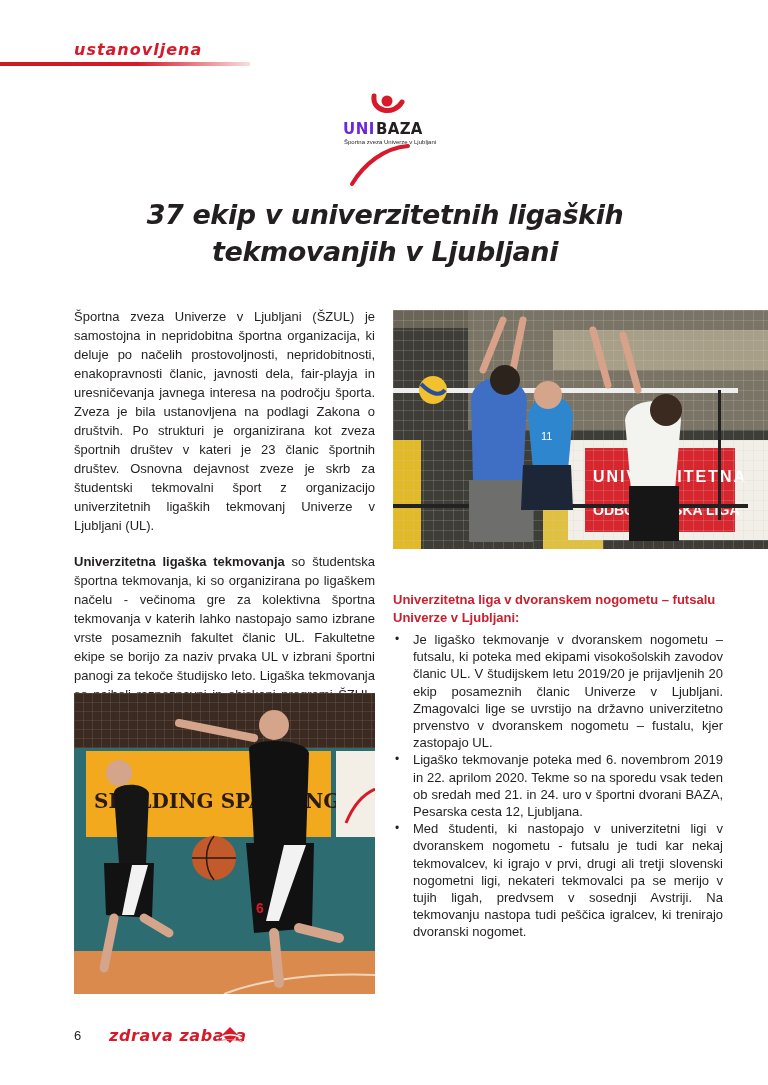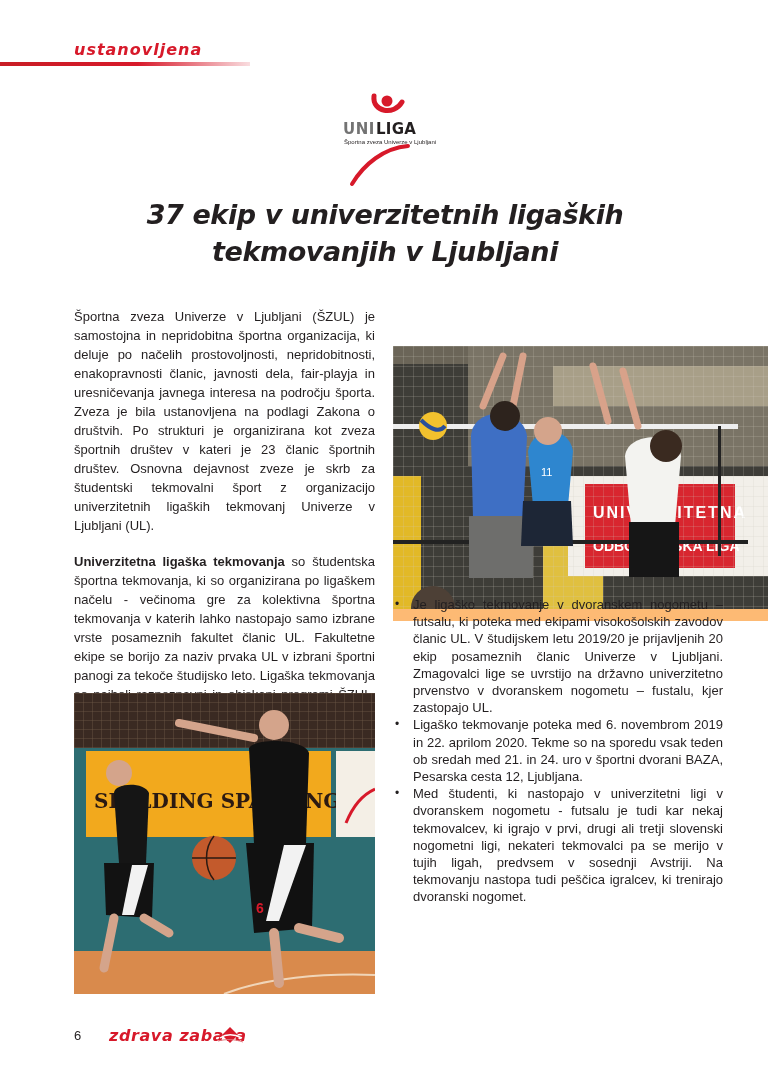--- a/index.html
+++ b/index.html
@@ -14,21 +14,21 @@
   }
   .section-rule {
     position: absolute; left: 0; top: 26px; width: 250px; height: 4px;
     background: linear-gradient(to right, #c81d25 0%, #d7192a 55%, rgba(215,25,42,0.15) 100%);
   }
 
   .logo { position: absolute; left: 338px; top: 90px; width: 96px; height: 98px; }
   .logo svg { position: absolute; left: 0; top: 0; }
   .logo-uni {
     position: absolute; left: 5px; top: 30px; font-weight: bold; font-size: 15px;
-    letter-spacing: 0.5px; color: #737373; font-family: "DejaVu Sans", sans-serif;
+    letter-spacing: 0.5px; color: #6d28d9; font-family: "DejaVu Sans", sans-serif;
   }
   .logo-sport {
     position: absolute; left: 38px; top: 30px; font-weight: bold; font-size: 15px;
     color: #231f20; font-family: "DejaVu Sans", sans-serif; letter-spacing: 0.3px;
   }
   .logo-sub {
     position: absolute; left: 6px; top: 49px; font-size: 6px; color: #231f20;
     white-space: nowrap; font-family: "Liberation Sans", sans-serif;
   }
 
@@ -40,21 +40,21 @@
 
   .col-left { position: absolute; left: 74px; top: 307px; width: 301px; }
   .col-left p {
     font-size: 13px; line-height: 19px; text-align: justify; color: #231f20;
     hyphens: manual;
   }
   .col-left p + p { margin-top: 17px; }
   .em-lead { font-weight: bold; }
 
   .photo { position: absolute; overflow: hidden; }
-  .photo-volley { left: 393px; top: 310px; width: 375px; height: 275px; background: #fdba74; margin-top: 36px; }
+  .photo-volley { left: 393px; top: 310px; width: 375px; height: 239px; background: #fdba74; }
   .photo-basket { left: 74px; top: 693px; width: 301px; height: 301px; background: #2a6e73; }
 
   .col-right { position: absolute; left: 393px; top: 591px; width: 330px; }
   .subhead {
     font-size: 13px; line-height: 17.5px; font-weight: bold; color: #c8202f;
   }
   .bullets { list-style: none; margin-top: 5px; }
   .bullets li {
     position: relative; padding-left: 20px; font-size: 13px; line-height: 17.2px;
     text-align: justify; color: #231f20;
@@ -78,21 +78,21 @@
   <div class="section-rule"></div>
 </div>
 
 <div class="logo">
   <svg width="96" height="98" viewBox="0 0 96 98">
     <circle cx="49" cy="11" r="5.5" fill="#d7192a"></circle>
     <path d="M36 6 C 34 22, 56 26, 64 12" fill="none" stroke="#d7192a" stroke-width="5" stroke-linecap="round"></path>
     <path d="M14 94 C 26 74, 46 58, 70 56" fill="none" stroke="#d7192a" stroke-width="4" stroke-linecap="round"></path>
   </svg>
   <span class="logo-uni">UNI</span>
-  <span class="logo-sport">LIGA</span>
+  <span class="logo-sport">BAZA</span>
   <span class="logo-sub">Športna zveza Univerze v Ljubljani</span>
 </div>
 
 <h1 class="title">
   <span>37 ekip v univerzitetnih ligaških</span><br>
   <span>tekmovanjih v Ljubljani</span>
 </h1>
 
 <div class="col-left">
   <p>Športna zveza Univerze v Ljubljani (ŠZUL) je samostojna in nepridobitna športna organizacija, ki deluje po načelih prostovoljnosti, nepridobitnosti, enakopravnosti članic, javnosti dela, fair-playja in uresničevanja javnega interesa na področju športa. Zveza je bila ustanovljena na podlagi Zakona o društvih. Po strukturi je organizirana kot zveza športnih društev v kateri je 23 članic športnih društev. Osnovna dejavnost zveze je skrb za študentski tekmovalni šport z organizacijo univerzitetnih ligaških tekmovanj Univerze v Ljubljani (UL).</p>
@@ -132,20 +132,21 @@
     <text x="148" y="130" font-family="Liberation Sans, sans-serif" font-size="11" fill="#ffffff">11</text>
     <path d="M215 75 L200 20 M245 80 L230 25" stroke="#d8a28a" stroke-width="7" stroke-linecap="round"></path>
     <path d="M232 110 C 235 85, 285 85, 288 110 L282 180 L238 180 Z" fill="#f3f3f0"></path>
     <circle cx="273" cy="100" r="16" fill="#3a2a20"></circle>
     <rect x="236" y="176" width="50" height="55" fill="#161616"></rect>
     <circle cx="40" cy="262" r="22" fill="#4d4036"></circle>
   </svg>
 </div>
 
 <div class="col-right">
+  <h2 class="subhead">Univerzitetna liga v dvoranskem nogometu – futsalu Univerze v Ljubljani:</h2>
   <ul class="bullets">
     <li><span class="dot">•</span><span>Je ligaško tekmovanje v dvoranskem nogometu – futsalu, ki poteka med ekipami visokošolskih zavodov članic UL. V študijskem letu 2019/20 je prijavljenih 20 ekip posameznih članic Univerze v Ljubljani. Zmagovalci lige se uvrstijo na državno univerzitetno prvenstvo v dvoranskem nogometu – fustalu, kjer zastopajo UL.</span></li>
     <li><span class="dot">•</span><span>Ligaško tekmovanje poteka med 6. novembrom 2019 in 22. aprilom 2020. Tekme so na sporedu vsak teden ob sredah med 21. in 24. uro v športni dvorani BAZA, Pesarska cesta 12, Ljubljana.</span></li>
     <li><span class="dot">•</span><span>Med študenti, ki nastopajo v univerzitetni ligi v dvoranskem nogometu - futsalu je tudi kar nekaj tekmovalcev, ki igrajo v prvi, drugi ali tretji slovenski nogometni ligi, nekateri tekmovalci pa se merijo v tujih ligah, predvsem v sosednji Avstriji. Na tekmovanju nastopa tudi peščica igralcev, ki trenirajo dvoranski nogomet.</span></li>
   </ul>
 </div>
 
 <div class="photo photo-basket">
   <svg width="301" height="301" viewBox="0 0 301 301">
     <defs>

